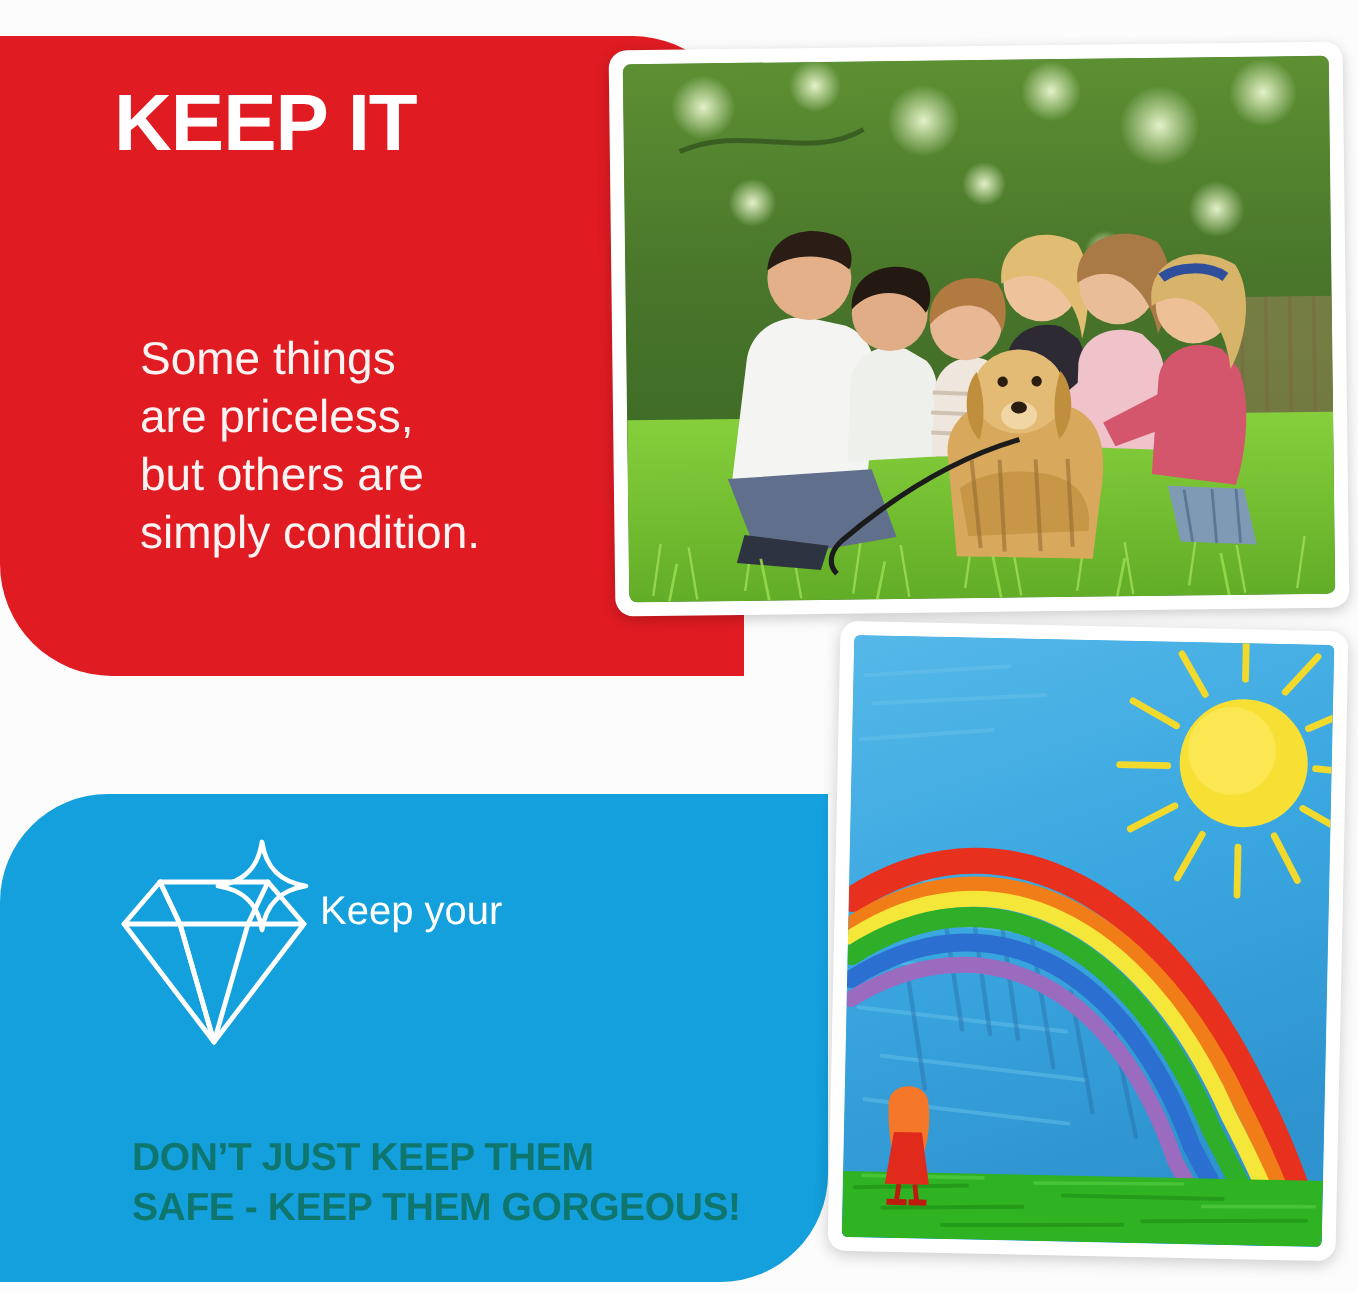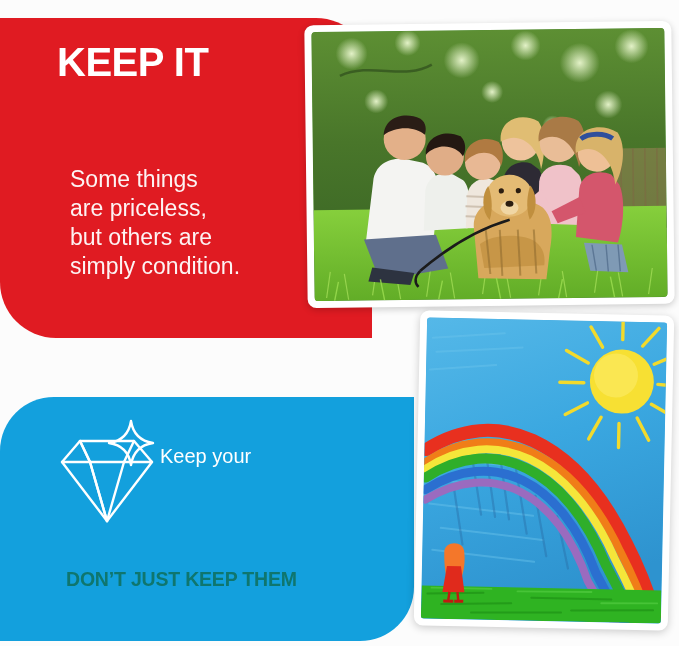--- a/index.html
+++ b/index.html
@@ -181,20 +181,21 @@
       </g>
     </svg>
   </div>
 
   <div class="blue-body">
     <div>Keep your</div>
   </div>
 
   <div class="blue-tagline">
     <div>DON’T JUST KEEP THEM</div>
+    <div>SAFE - KEEP THEM GORGEOUS!</div>
   </div>
 
   <div class="photo-frame">
     <div class="photo-inner">
       <svg viewBox="0 0 353 269" width="100%" height="100%" preserveAspectRatio="none">
         <defs>
           <linearGradient id="treeG" x1="0" y1="0" x2="0" y2="1">
             <stop offset="0" stop-color="#5d8f33"></stop>
             <stop offset="0.55" stop-color="#49762a"></stop>
             <stop offset="1" stop-color="#3e6a26"></stop>

